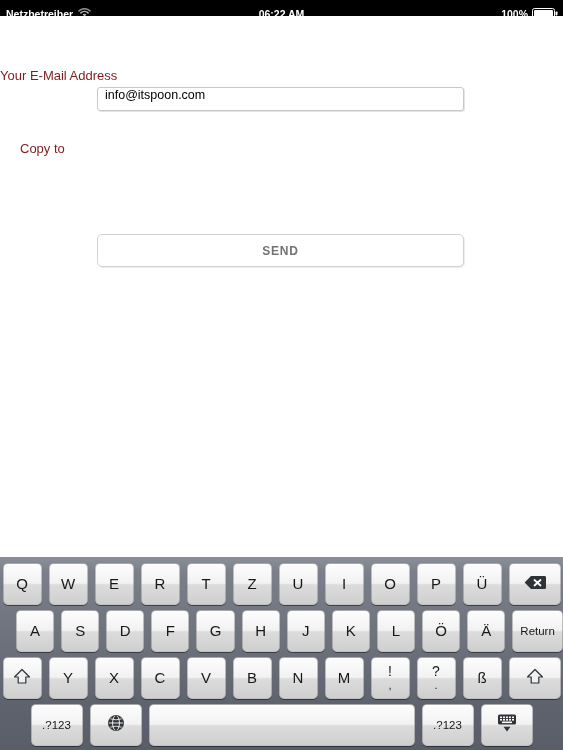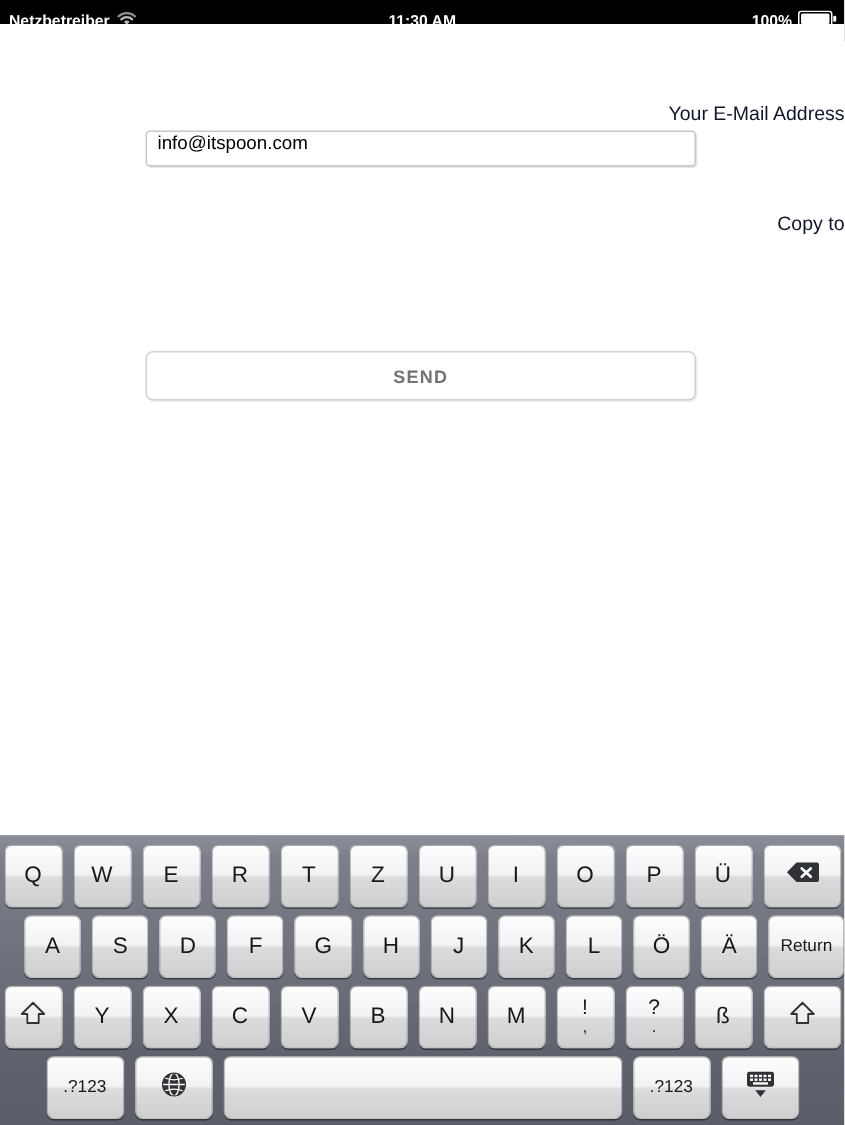--- a/index.html
+++ b/index.html
@@ -62,23 +62,23 @@
   
   #content {
     position: absolute;
     top: 16px; left: 0;
     width: 563px;
     height: 541px;
     background: #ffffff;
   }
 
   .field-label {
-    text-align: right;
+    text-align: left;
     font-size: 13px;
-    color: #0f172a;
+    color: #7f1d1d;
     font-family: "Liberation Sans", sans-serif;
   }
 
   .text-field {
     position: absolute;
     left: 97px;
     width: 367px;
     height: 24px;
     background: #ffffff;
     border: 1px solid #c8c8c8;
@@ -196,21 +196,21 @@
       <span>Netzbetreiber</span>
       <span class="wifi-icon">
         <svg width="13" height="10" viewBox="0 0 13 10">
           <path d="M6.5 8.6 L4.6 6.5 A2.9 2.9 0 0 1 8.4 6.5 Z" fill="#b9b9b9"></path>
           <path d="M2.9 4.9 A5.2 5.2 0 0 1 10.1 4.9" stroke="#b9b9b9" stroke-width="1.5" fill="none" stroke-linecap="round"></path>
           <path d="M1 2.9 A8 8 0 0 1 12 2.9" stroke="#8d8d8d" stroke-width="1.5" fill="none" stroke-linecap="round"></path>
         </svg>
       </span>
     </div>
 
-    <div id="status-center">11:30 AM</div>
+    <div id="status-center">06:22 AM</div>
 
     <div id="status-right">
       <span>100%</span>
       <span class="battery-icon">
         <svg width="26" height="11" viewBox="0 0 26 11">
           <rect x="0.5" y="0.5" width="22" height="10" rx="2" ry="2" fill="none" stroke="#ffffff" stroke-width="1"></rect>
           <rect x="2" y="2" width="19" height="7" rx="1" ry="1" fill="#ffffff"></rect>
           <rect x="23.5" y="3.5" width="2" height="4" rx="0.8" fill="#ffffff"></rect>
         </svg>
       </span>

